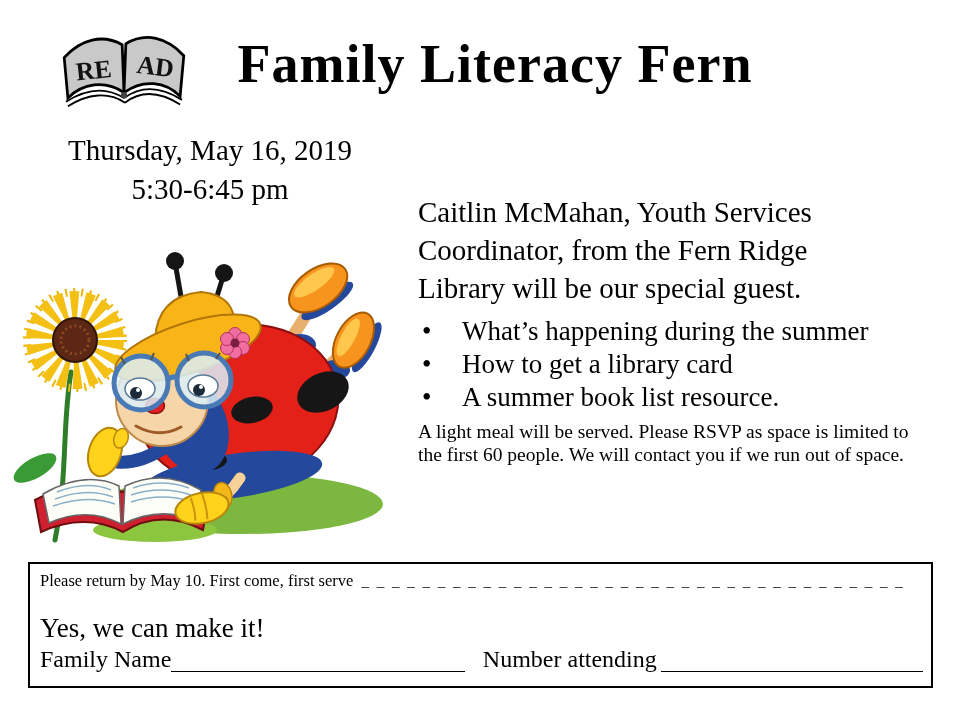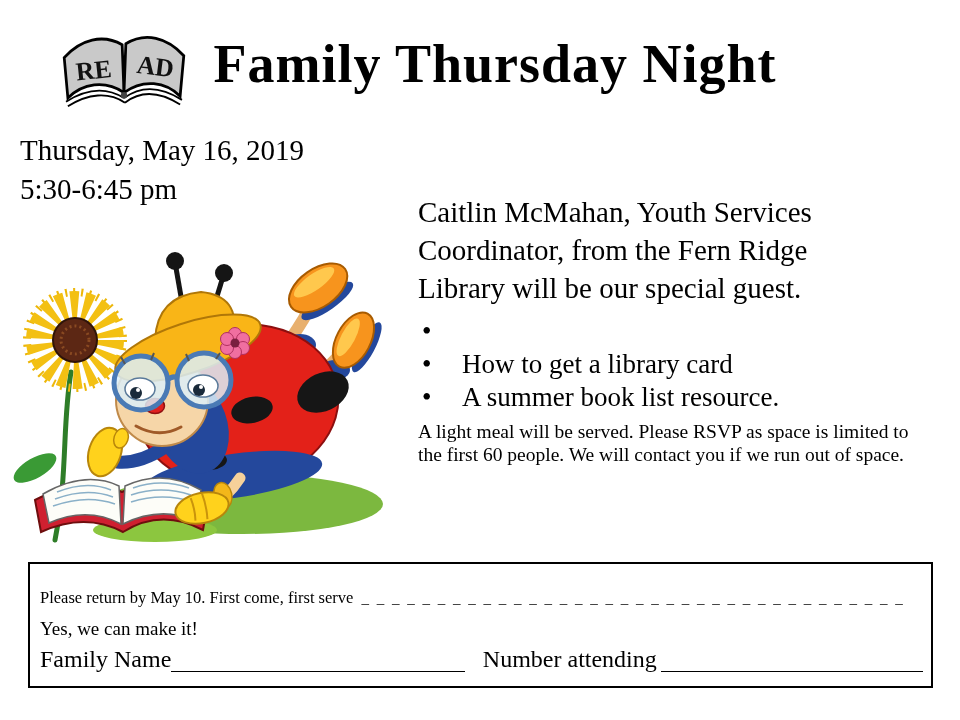--- a/index.html
+++ b/index.html
@@ -11,45 +11,45 @@
   
   .logo { position:absolute; left:55px; top:26px; width:138px; height:88px; }
   .title {
     position:absolute; left:185px; top:26px; width:620px; text-align:center;
     font-size:54px; font-weight:bold; letter-spacing:1px; line-height:76px;
     font-family:"Liberation Serif", serif;
   }
 
   
   .date-block {
-    position:absolute; left:20px; top:131px; width:380px; text-align:left;
+    position:absolute; left:20px; top:131px; width:380px; text-align:center;
     font-size:29px; line-height:39px;
   }
 
   
   .illustration { position:absolute; left:5px; top:240px; width:385px; height:318px; }
 
   
   .rightcol { position:absolute; left:418px; top:139px; width:522px; }
   .p-intro { font-size:29px; line-height:36px; }
   .p-guest { margin-top:54px; font-size:29px; line-height:38px; }
   .share { font-size:26px; line-height:30px; margin-top:2px; }
   .bullets { margin:8px 0 0 0; padding:0; list-style:none; font-size:27px; }
   .bullets li { display:flex; line-height:33px; }
   .bullet-char { width:40px; padding-left:4px; }
   .note { margin-top:7px; font-size:19.5px; line-height:22.5px; }
 
   
   .form-box {
     position:absolute; left:28px; top:562px; width:905px; height:126px;
-    border:2px solid #000; box-sizing:border-box; padding:24px 8px 0 10px;
+    border:2px solid #000; box-sizing:border-box; padding:7px 8px 0 10px;
   }
   .form-line1 { font-size:16.5px; display:flex; align-items:baseline; white-space:nowrap; overflow:hidden; }
   .dashes { margin-left:8px; letter-spacing:2px; font-size:15px; flex:1; overflow:hidden;font-style:italic; }
-  .form-line2 { font-size:19px; margin-top:7px; line-height:27px; }
+  .form-line2 { font-size:27px; margin-top:24px; line-height:27px; }
   .form-line3 { font-size:24px; margin-top:4px; display:flex; align-items:flex-start; white-space:nowrap; }
   .uline { display:inline-block; border-bottom:1.6px solid #000; height:1.05em; }
   .uline-family { width:300px; margin-right:18px; }
   .uline-number { width:268px; margin-left:4px; }
 
   svg text { font-family:"Liberation Serif", serif; }
 </style>
 </head>
 <body>
 
@@ -62,21 +62,21 @@
       <path d="M12,82 C34,68 56,66 75,78" fill="none" stroke="#000" stroke-width="2"></path>
       <path d="M138,80 C116,66 94,64 75,78" fill="none" stroke="#000" stroke-width="2"></path>
       <path d="M10,34 C28,14 52,8 73,20 L75,72 C54,58 30,62 14,78 Z" fill="#c9c9c9" stroke="#000" stroke-width="3"></path>
       <path d="M140,32 C122,12 98,6 77,19 L75,72 C96,57 120,60 136,76 Z" fill="#c9c9c9" stroke="#000" stroke-width="3"></path>
       <circle cx="75" cy="75" r="3.5" fill="#444"></circle>
     </g>
     <text x="43" y="57" transform="rotate(-6 43 57)" text-anchor="middle" font-size="28" font-weight="bold" fill="#111">RE</text>
     <text x="108" y="53" transform="rotate(7 108 53)" text-anchor="middle" font-size="28" font-weight="bold" fill="#111">AD</text>
   </svg>
 
-  <div class="title">Family Thursday Night</div>
+  <div class="title">Family Literacy Fern</div>
 
   <div class="date-block">
     <div>Thursday, May 16, 2019</div>
     <div>5:30-6:45 pm</div>
   </div>
 
   <svg class="illustration" viewBox="0 0 385 318">
 
     <g>
       <ellipse cx="238" cy="264" rx="140" ry="30" fill="#7cb83f"></ellipse>
@@ -179,20 +179,21 @@
 
   <div class="rightcol">
     <div class="p-guest">
       <div>Caitlin McMahan, Youth Services</div>
       <div>Coordinator, from the Fern Ridge</div>
       <div>Library will be our special guest.</div>
     </div>
     <ul class="bullets">
       <li>
         <span class="bullet-char">•</span>
+        <span>What’s happening during the summer</span>
       </li>
       <li>
         <span class="bullet-char">•</span>
         <span>How to get a library card</span>
       </li>
       <li>
         <span class="bullet-char">•</span>
         <span>A summer book list resource.</span>
       </li>
     </ul>

